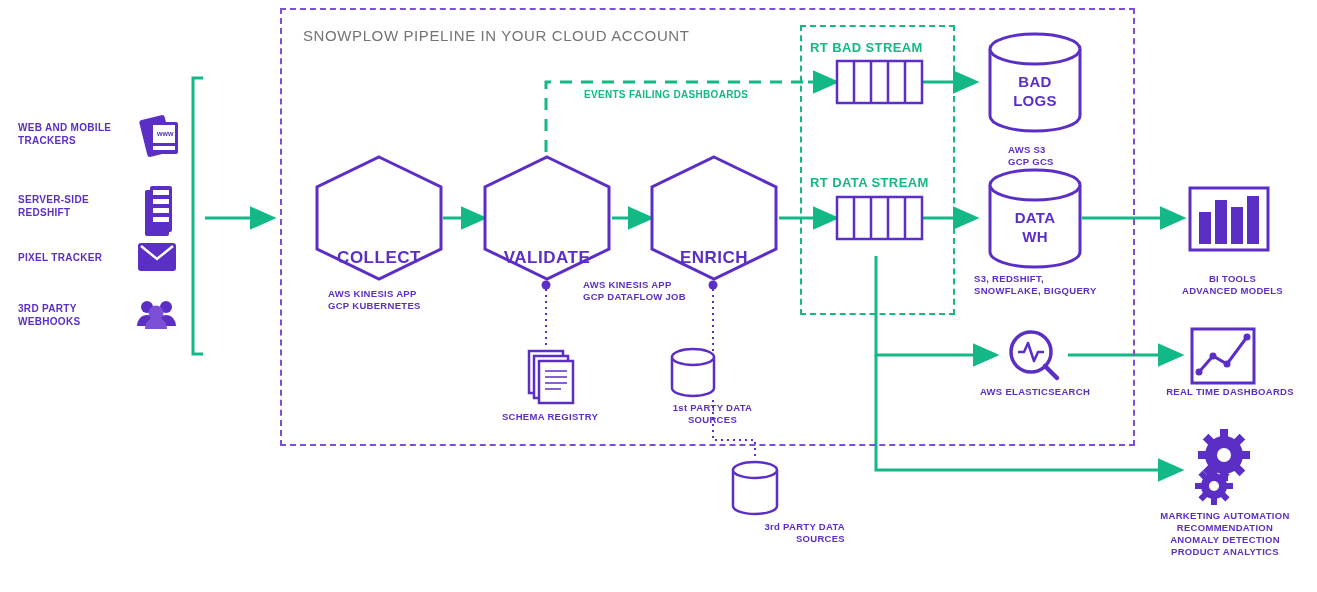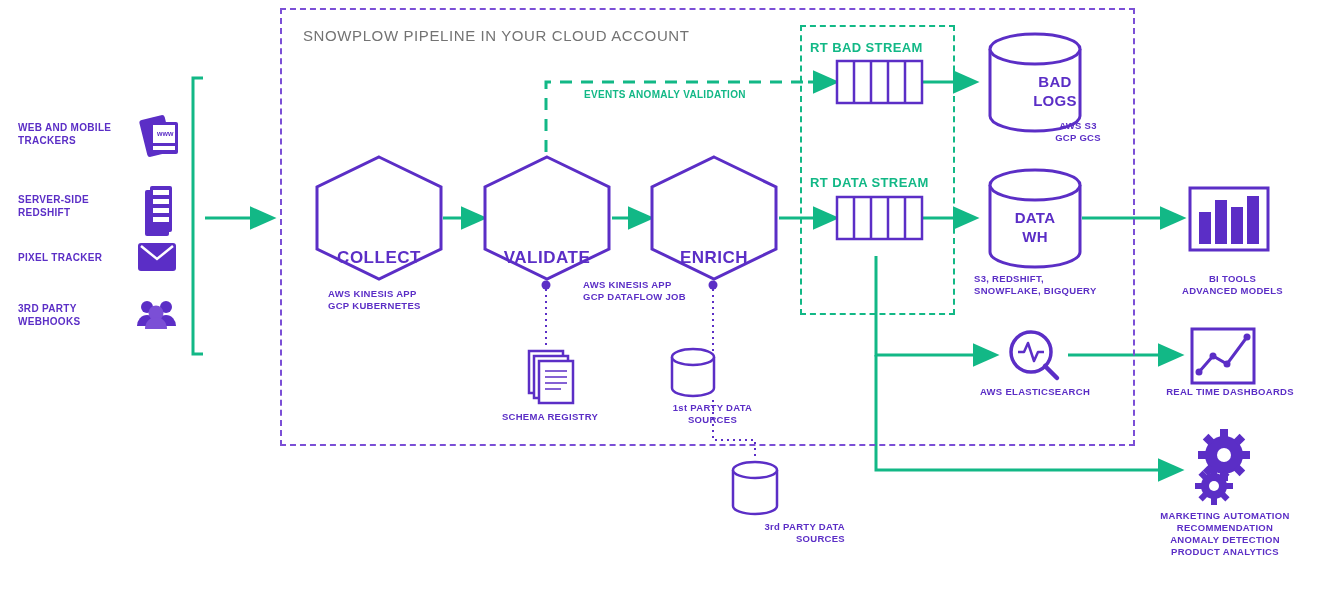--- a/index.html
+++ b/index.html
@@ -278,25 +278,25 @@
   <div class="hex-label" style="left:652px; top:208px; width:124px;">ENRICH</div>
 
   <div class="lbl lbl-xs purple left" style="left:328px; top:288px; width:150px;">AWS KINESIS APP
 GCP KUBERNETES</div>
   <div class="lbl lbl-xs purple left" style="left:583px; top:279px; width:160px;">AWS KINESIS APP
 GCP DATAFLOW JOB</div>
 
   <div class="stream-title" style="left:810px; top:40px;">RT BAD STREAM</div>
   <div class="stream-title" style="left:810px; top:175px;">RT DATA STREAM</div>
 
-  <div class="lbl lbl-sm teal left" style="left:584px; top:89px; width:220px; font-weight:bold;">EVENTS ANOMALY VALIDATION</div>
-
-  <div class="lbl center" style="left:990px; top:73px; width:90px; font-size:15px; color:#5b2ec6;padding-left:20px;">BAD
+  <div class="lbl lbl-sm teal left" style="left:584px; top:89px; width:220px; font-weight:bold;">EVENTS FAILING DASHBOARDS</div>
+
+  <div class="lbl center" style="left:990px; top:73px; width:90px; font-size:15px; color:#5b2ec6;">BAD
 LOGS</div>
-  <div class="lbl lbl-xs purple left" style="left:1008px; top:120px; width:140px;text-align:center;">AWS S3
+  <div class="lbl lbl-xs purple left" style="left:1008px; top:144px; width:140px;">AWS S3
 GCP GCS</div>
 
   <div class="lbl center" style="left:990px; top:209px; width:90px; font-size:15px; color:#5b2ec6;">DATA
 WH</div>
   <div class="lbl lbl-xs purple left" style="left:974px; top:273px; width:170px;">S3, REDSHIFT,
 SNOWFLAKE, BIGQUERY</div>
 
   <div class="lbl lbl-xs purple center" style="left:470px; top:411px; width:160px;">SCHEMA REGISTRY</div>
   <div class="lbl lbl-xs purple center" style="left:625px; top:402px; width:175px;">1st PARTY DATA
 SOURCES</div>

